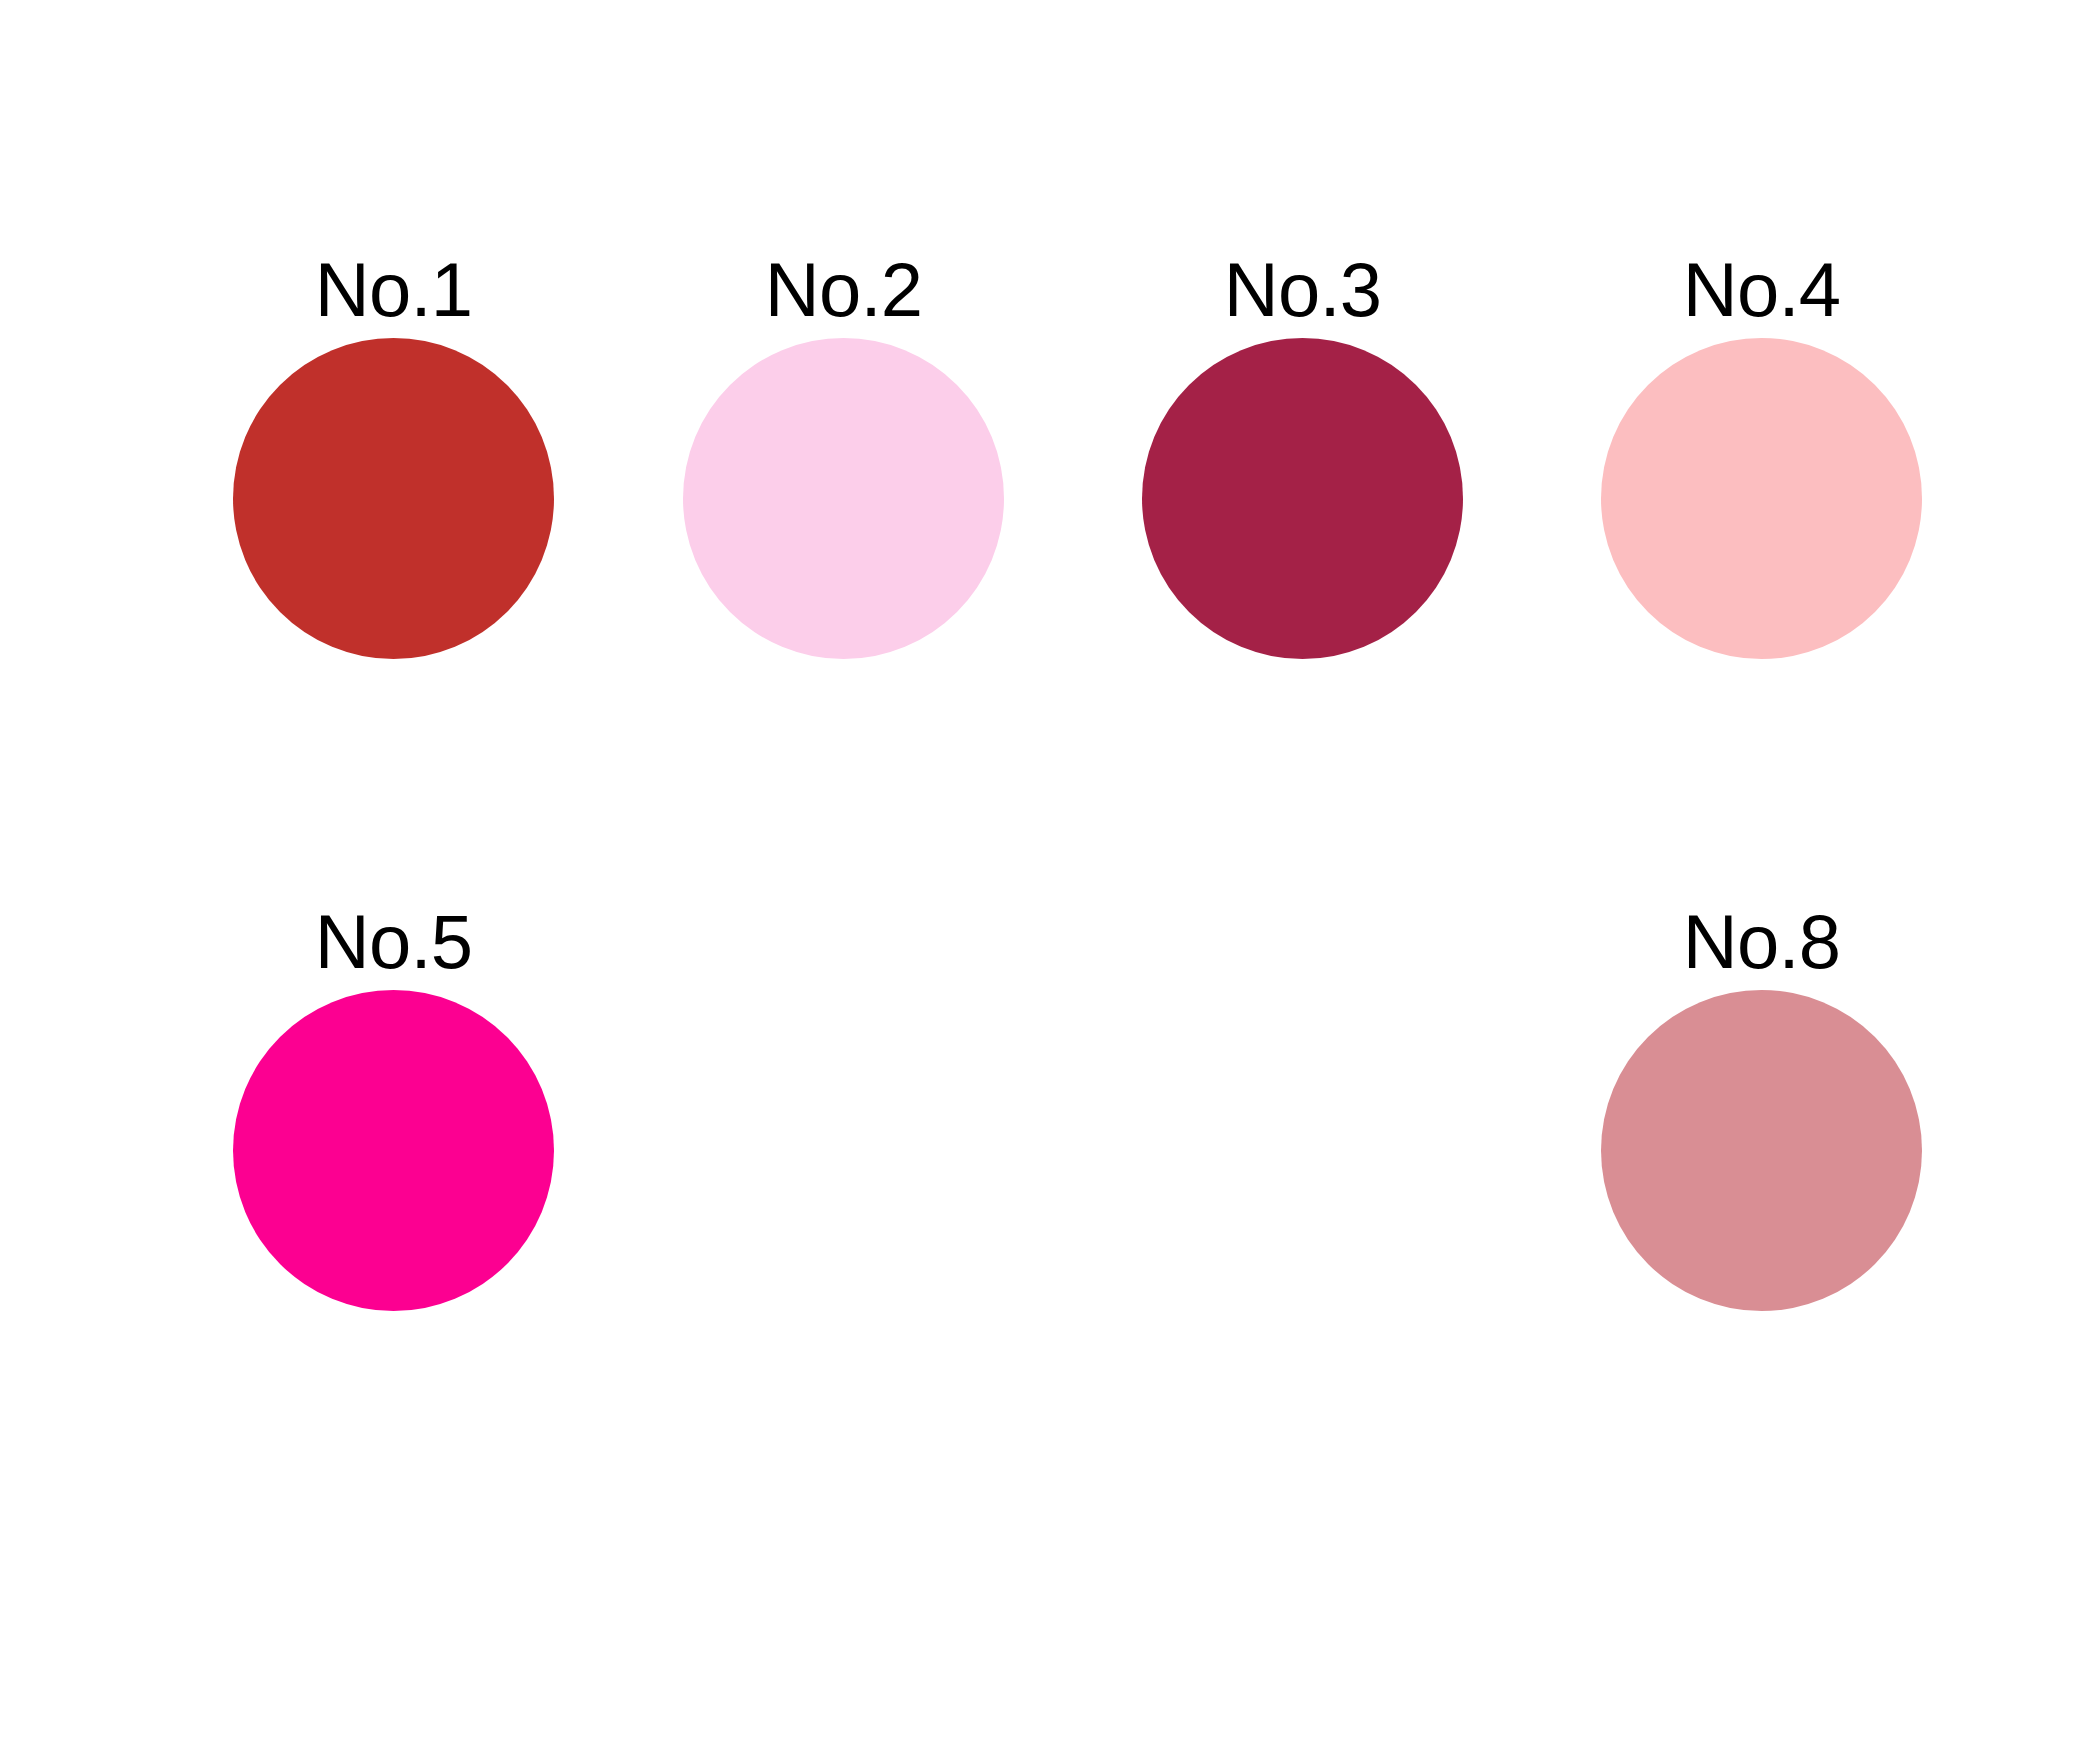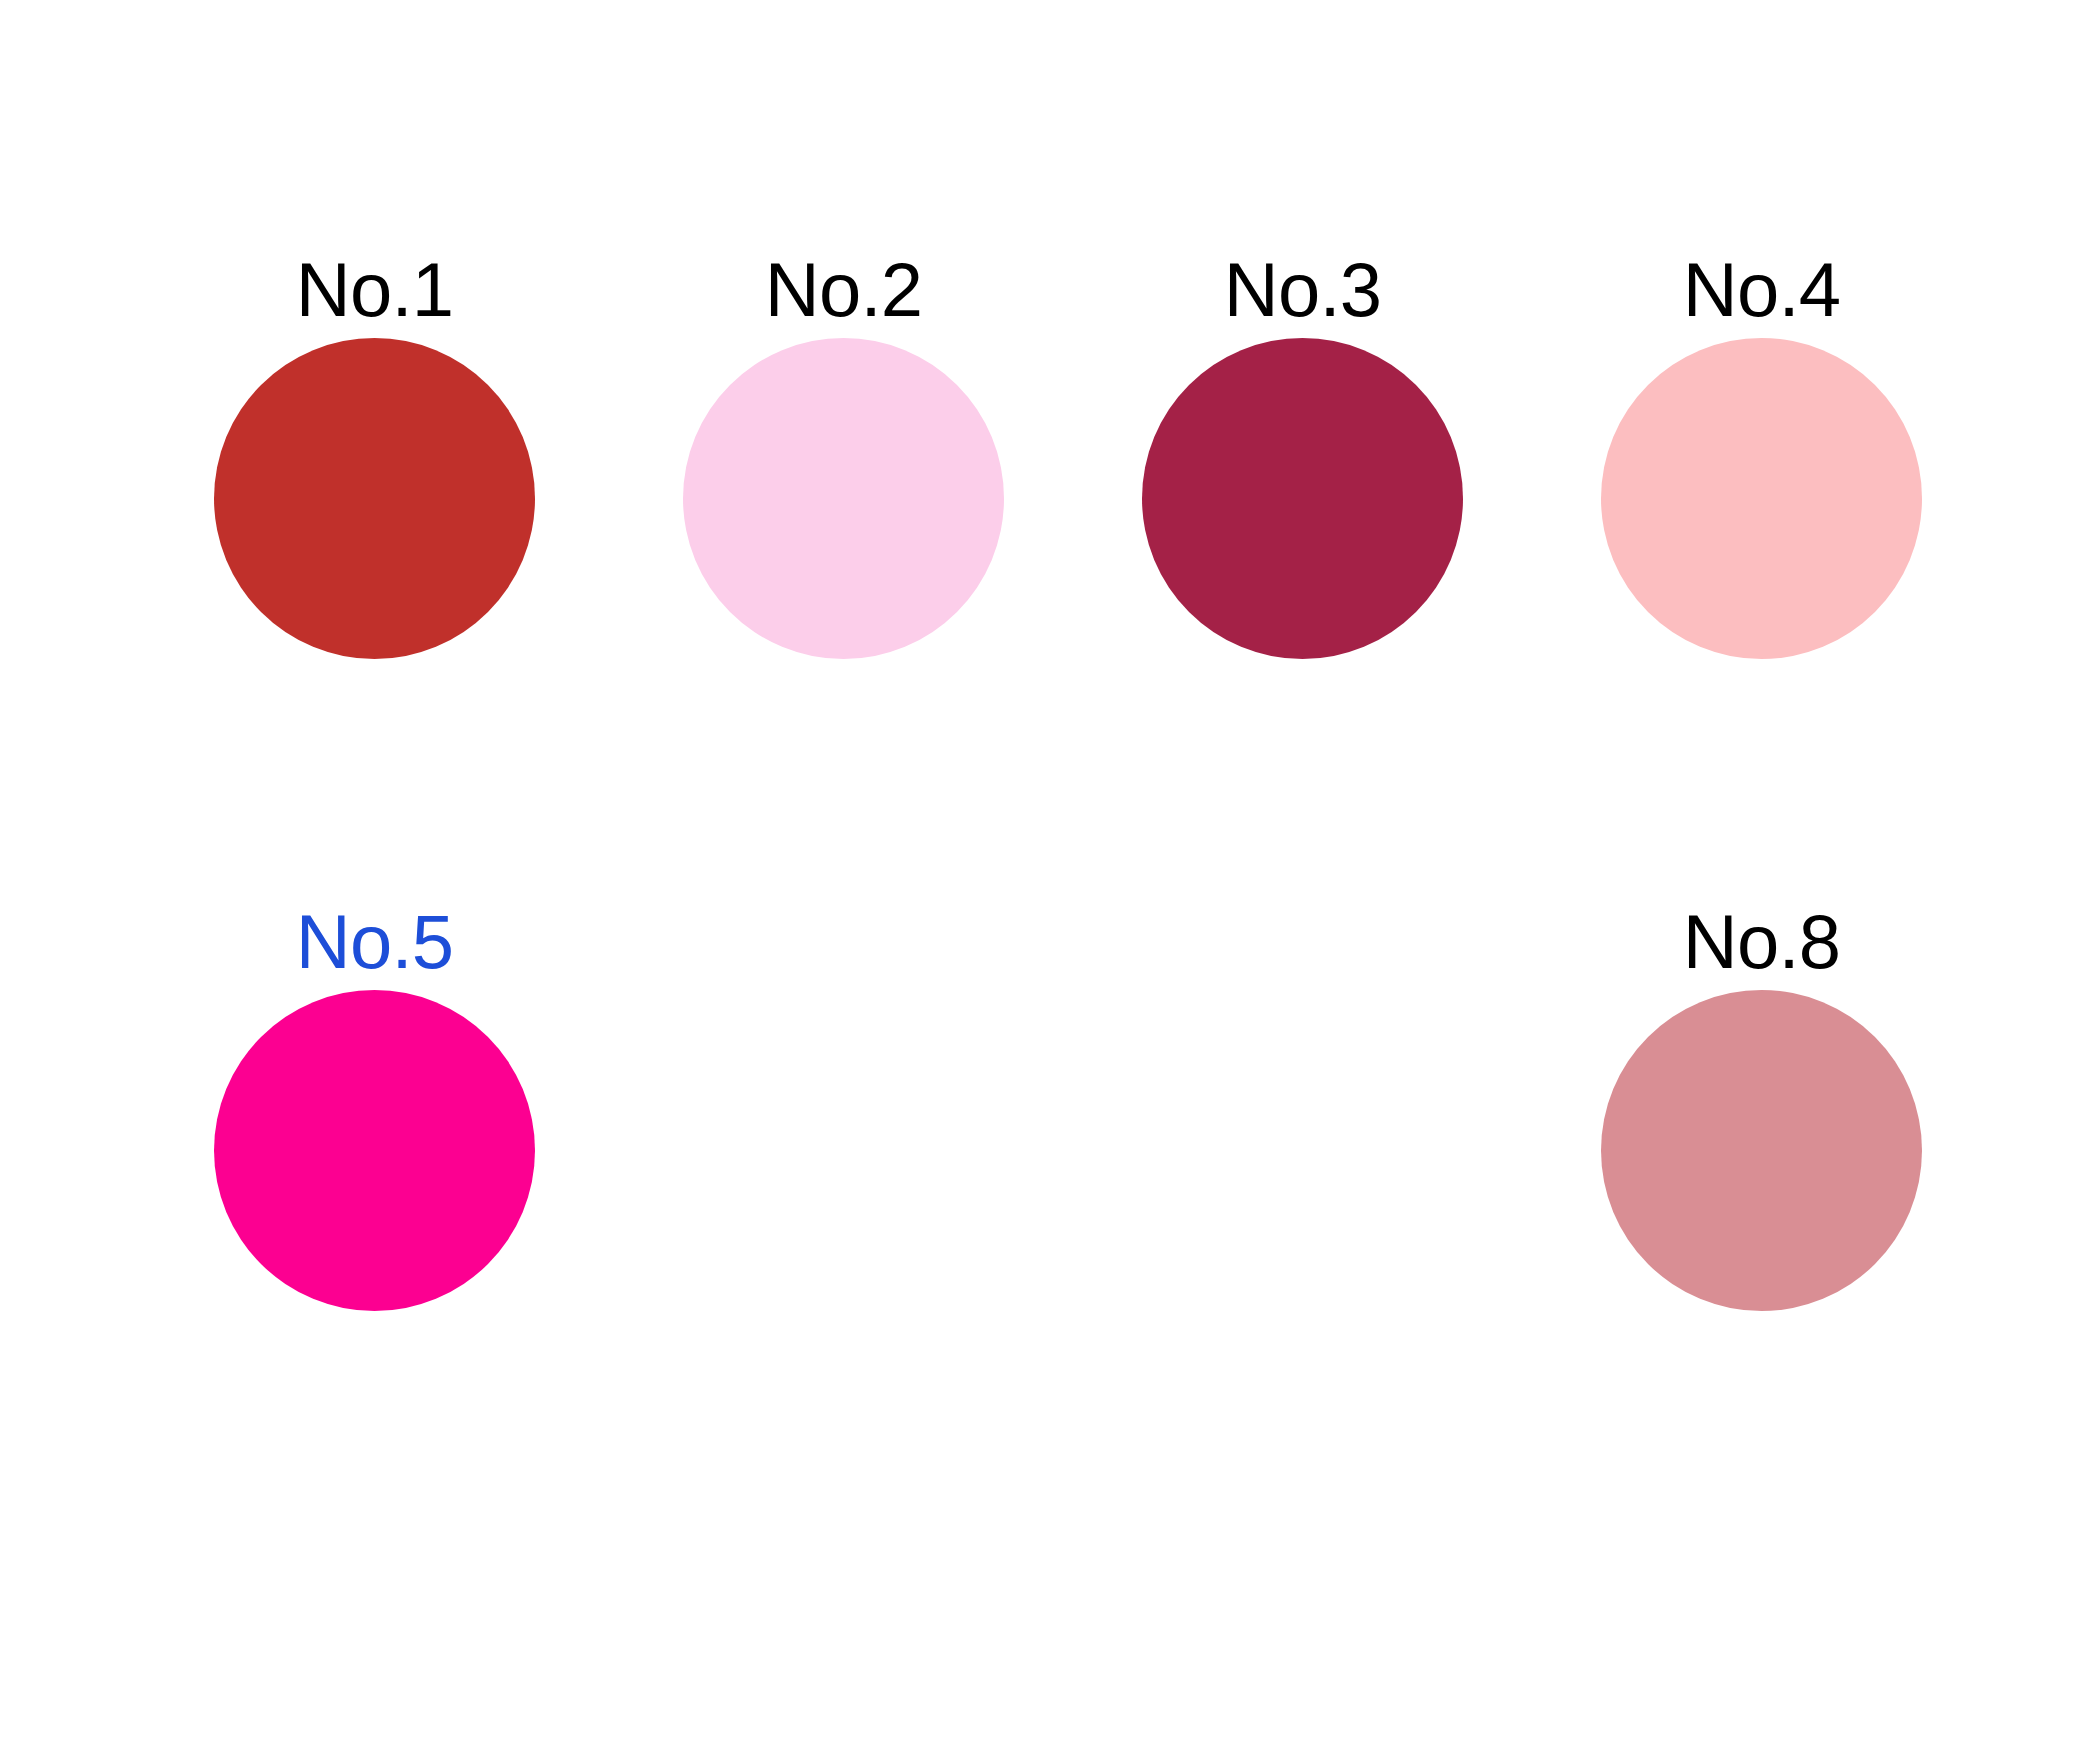--- a/index.html
+++ b/index.html
@@ -64,21 +64,21 @@
     border-radius: 50%;
     margin-top: 6.8px;
     background: #cccccc;
   }
 
   
   .row-1 { top: 252px; }
   .row-2 { top: 904px; }
 
   
-  .col-1 { left: 145px; }
+  .col-1 { left: 164px; }
   .col-2 { left: 614px; align-items: center; }
   .col-3 { left: 1073px; }
   .col-4 { left: 1532px; }
 </style>
 </head>
 <body style="background: rgb(255, 255, 255);">
 
 <div id="palette-canvas">
   <div class="swatch-grid">
 
@@ -96,21 +96,21 @@
       <span class="swatch-label" style="color: rgb(0, 0, 0);">No.3</span>
       <div class="swatch-circle" style="background: rgb(164, 33, 71);"></div>
     </div>
 
     <div class="swatch-cell row-1 col-4">
       <span class="swatch-label" style="color: rgb(0, 0, 0);">No.4</span>
       <div class="swatch-circle" style="background: rgb(252, 190, 192);"></div>
     </div>
 
     <div class="swatch-cell row-2 col-1">
-      <span class="swatch-label" style="color: #1d4ed8; text-align: center;">No.5</span>
+      <span class="swatch-label" style="color: #000000; text-align: center;">No.5</span>
       <div class="swatch-circle" style="background: rgb(252, 0, 145);"></div>
     </div>
 
 
 
     <div class="swatch-cell row-2 col-4">
       <span class="swatch-label" style="color: rgb(0, 0, 0);">No.8</span>
       <div class="swatch-circle" style="background: rgb(217, 142, 148);"></div>
     </div>
 

